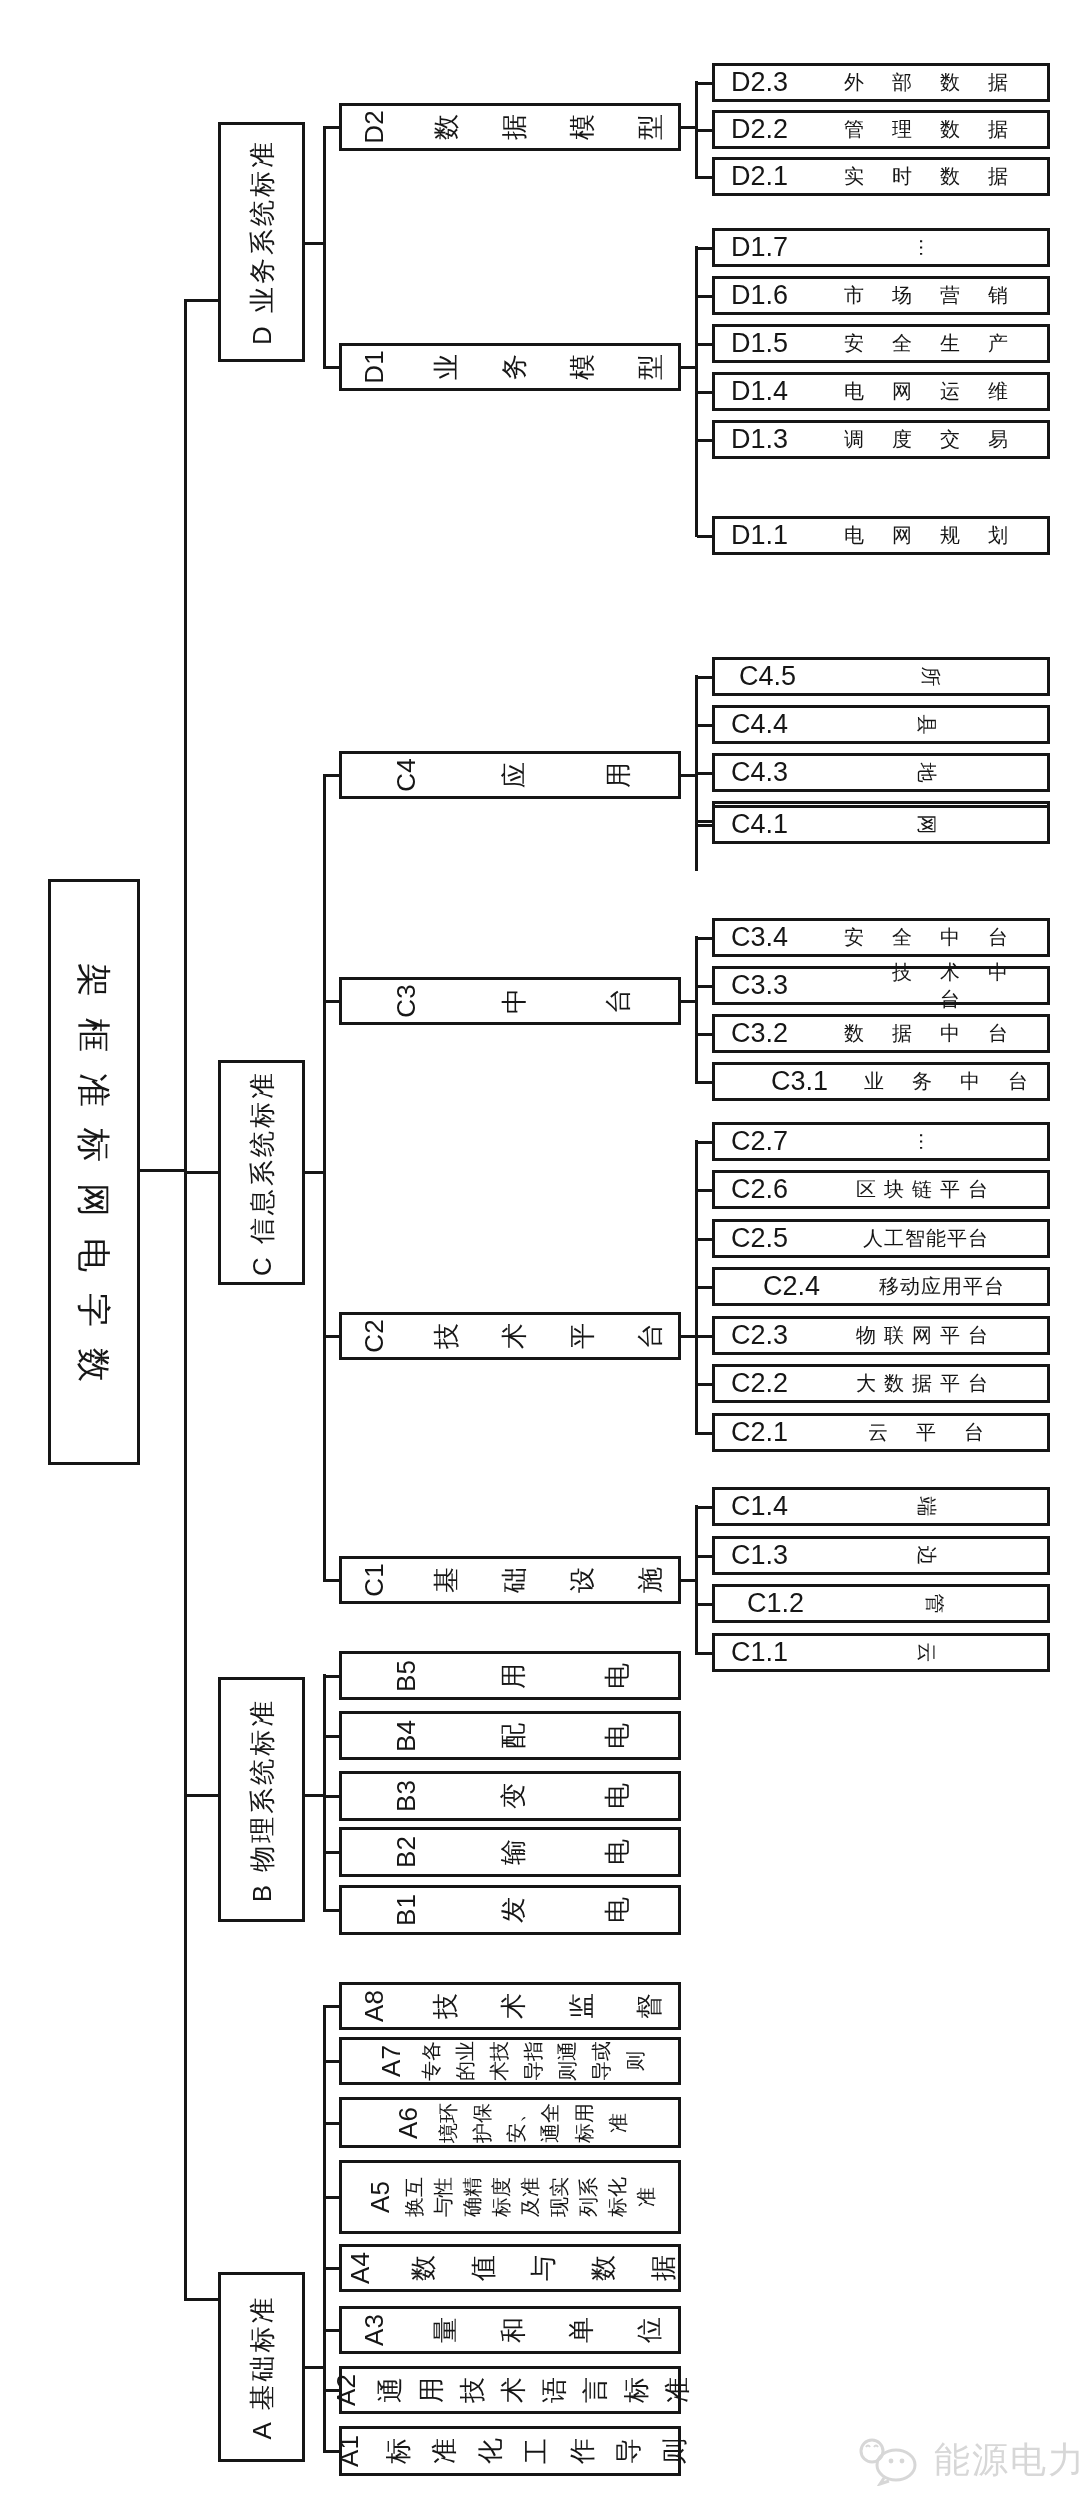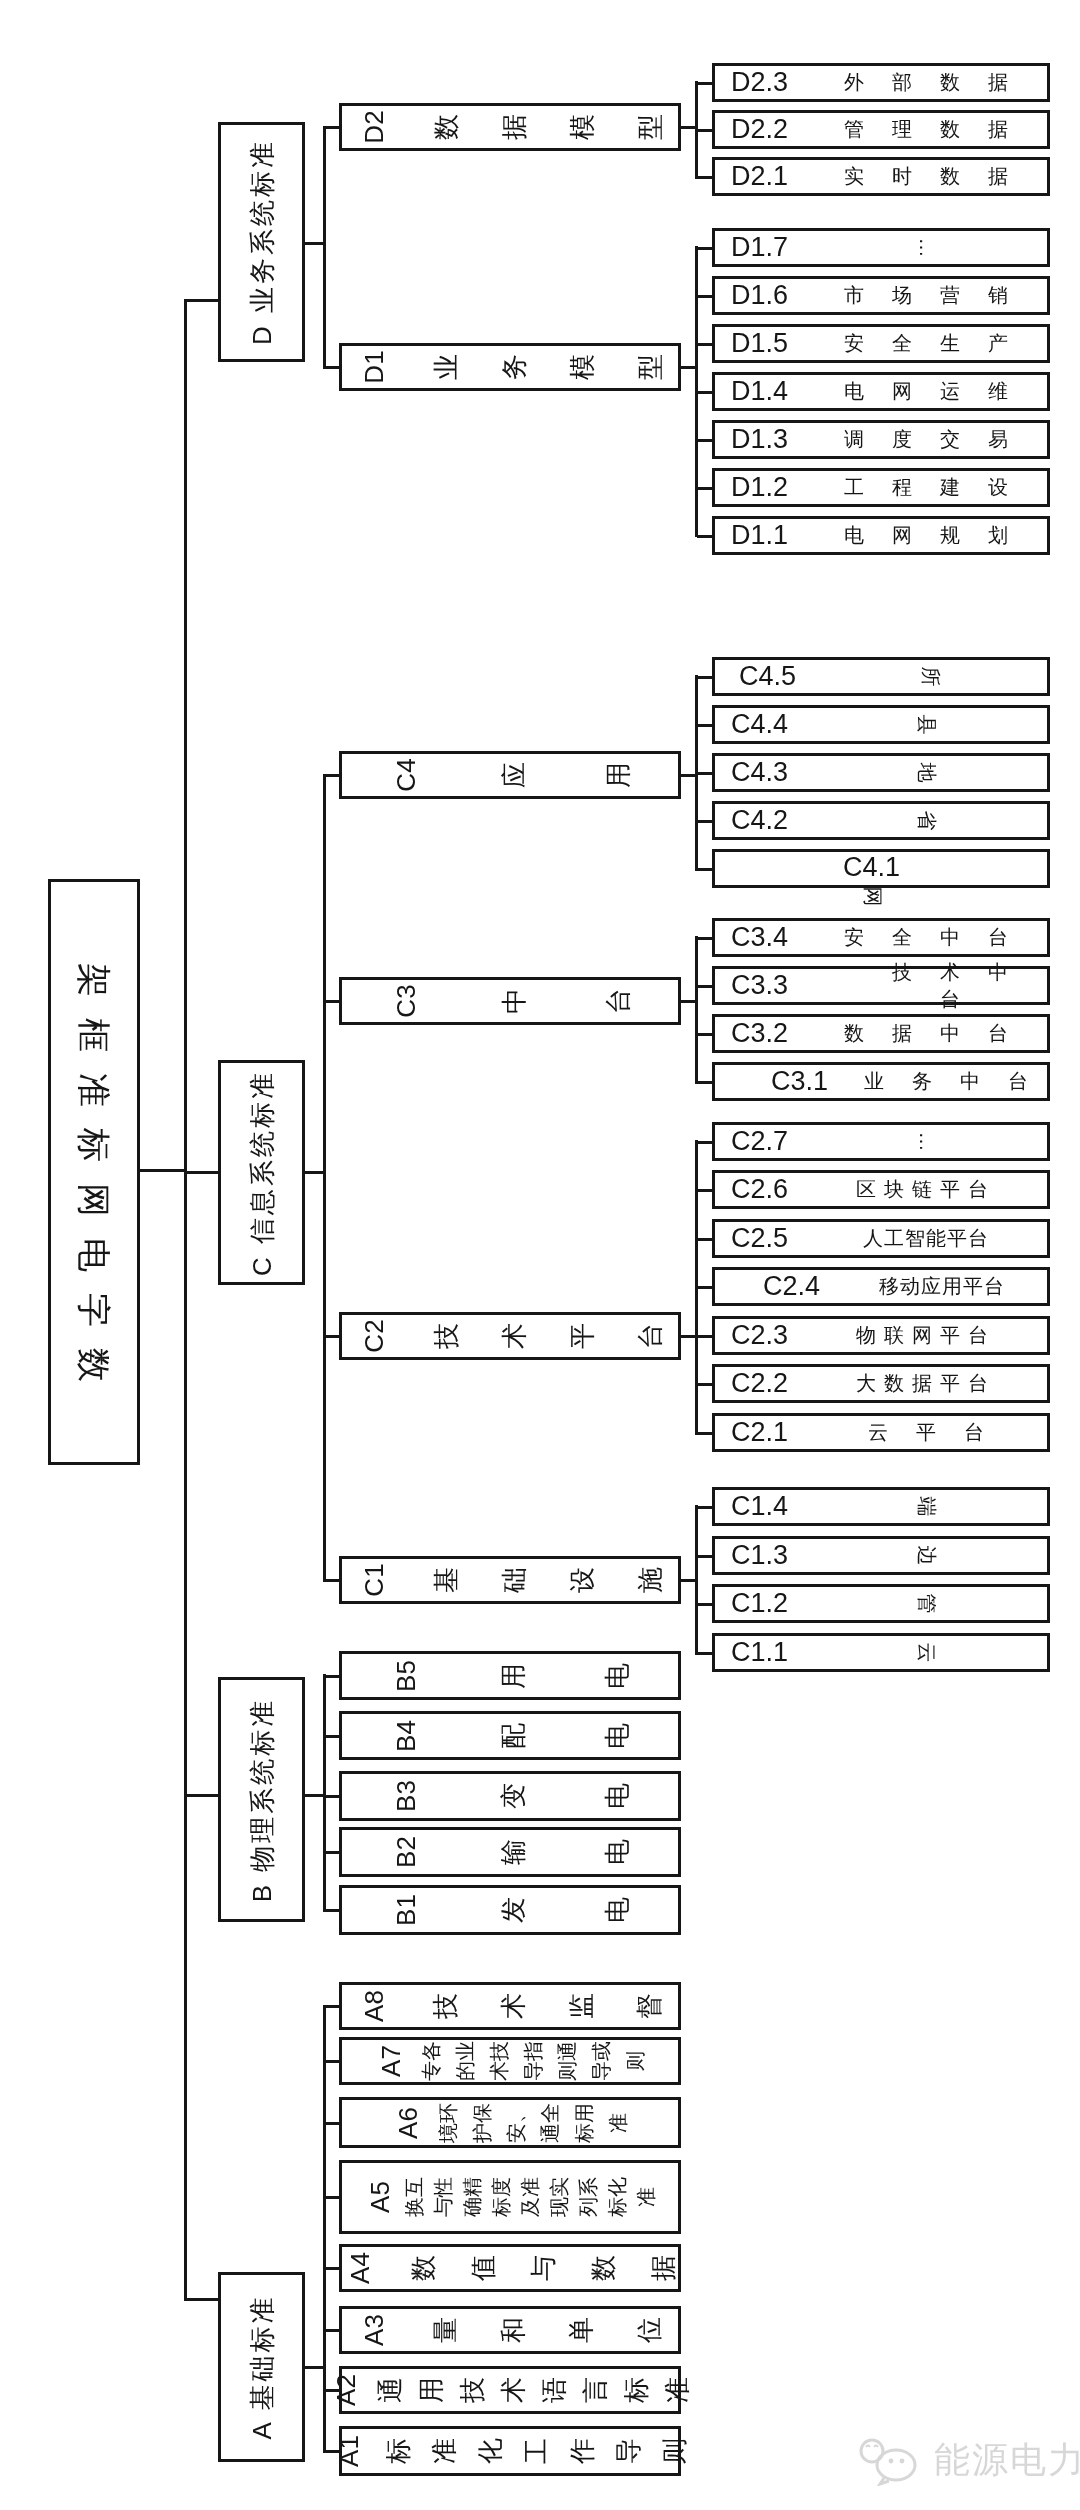--- a/index.html
+++ b/index.html
@@ -305,24 +305,20 @@
     <span class="name sp4">安全生产</span>
     </div>
   <div class="box leaf" style="top:372px;">
     <span class="code">D1.4</span>
     <span class="name sp4">电网运维</span>
     </div>
   <div class="box leaf" style="top:420px;">
     <span class="code">D1.3</span>
     <span class="name sp4">调度交易</span>
     </div>
-  <div class="box leaf" style="top:468px;">
-    <span class="code">D1.2</span>
-    <span class="name sp4">工程建设</span>
-    </div>
   <div class="box leaf" style="top:516px;">
     <span class="code">D1.1</span>
     <span class="name sp4">电网规划</span>
     </div>
 
   <div class="box leaf" style="top:657px;padding-left:8px;">
     <span class="code">C4.5</span>
     <span class="name"><span class="rchar">所</span></span>
     </div>
   <div class="box leaf" style="top:705px;">
@@ -330,21 +326,21 @@
     <span class="name"><span class="rchar">县</span></span>
     </div>
   <div class="box leaf" style="top:753px;">
     <span class="code">C4.3</span>
     <span class="name"><span class="rchar">地</span></span>
     </div>
   <div class="box leaf" style="top:801px;">
     <span class="code">C4.2</span>
     <span class="name"><span class="rchar">省</span></span>
     </div>
-  <div class="box leaf" style="top:849px;flex-direction:column;">
+  <div class="box leaf" style="top:805px;">
     <span class="code">C4.1</span>
     <span class="name"><span class="rchar">网</span></span>
     </div>
 
   <div class="box leaf" style="top:918px;">
     <span class="code">C3.4</span>
     <span class="name sp4">安全中台</span>
     </div>
   <div class="box leaf" style="top:966px;gap:48px;">
     <span class="code">C3.3</span>
@@ -389,21 +385,21 @@
     </div>
 
   <div class="box leaf" style="top:1487px;">
     <span class="code">C1.4</span>
     <span class="name"><span class="rchar">端</span></span>
     </div>
   <div class="box leaf" style="top:1536px;">
     <span class="code">C1.3</span>
     <span class="name"><span class="rchar">边</span></span>
     </div>
-  <div class="box leaf" style="top:1584px;">
+  <div class="box leaf" style="top:1584px;padding-left:16px;">
     <span class="code">C1.2</span>
     <span class="name"><span class="rchar">管</span></span>
     </div>
   <div class="box leaf" style="top:1633px;">
     <span class="code">C1.1</span>
     <span class="name"><span class="rchar">云</span></span>
     </div>
 
   <div class="hl" style="left:140px;top:1169px;width:46px;"></div>
   <div class="vl" style="left:184px;top:299px;height:2002px;"></div>

